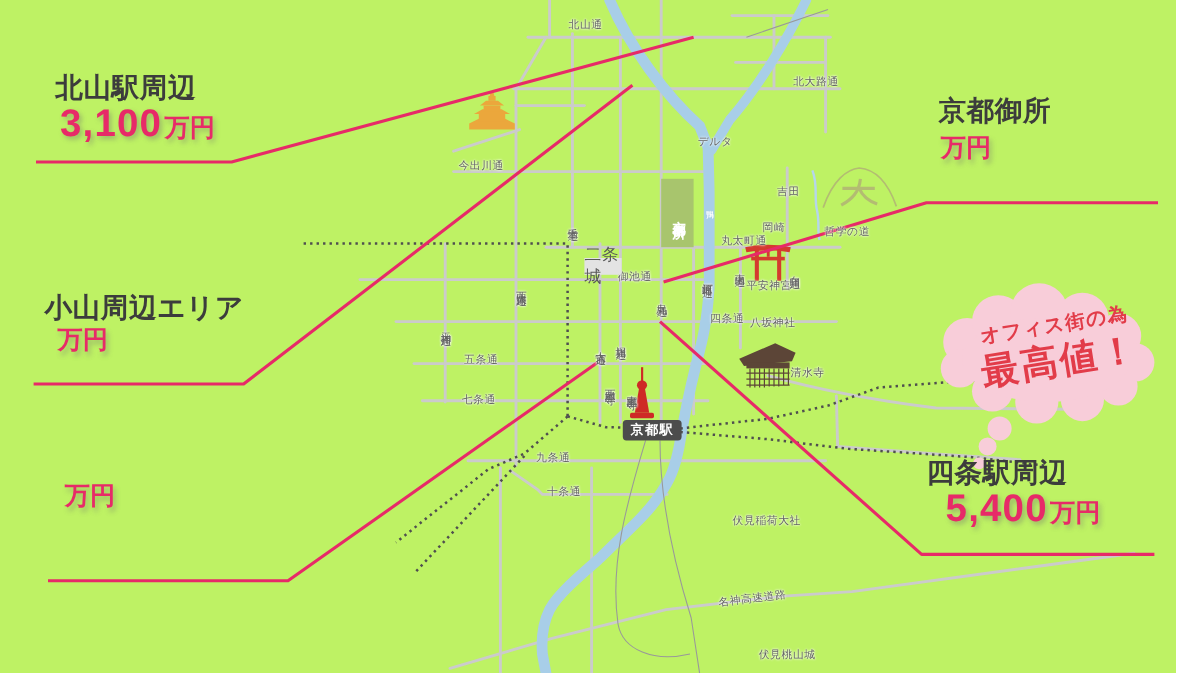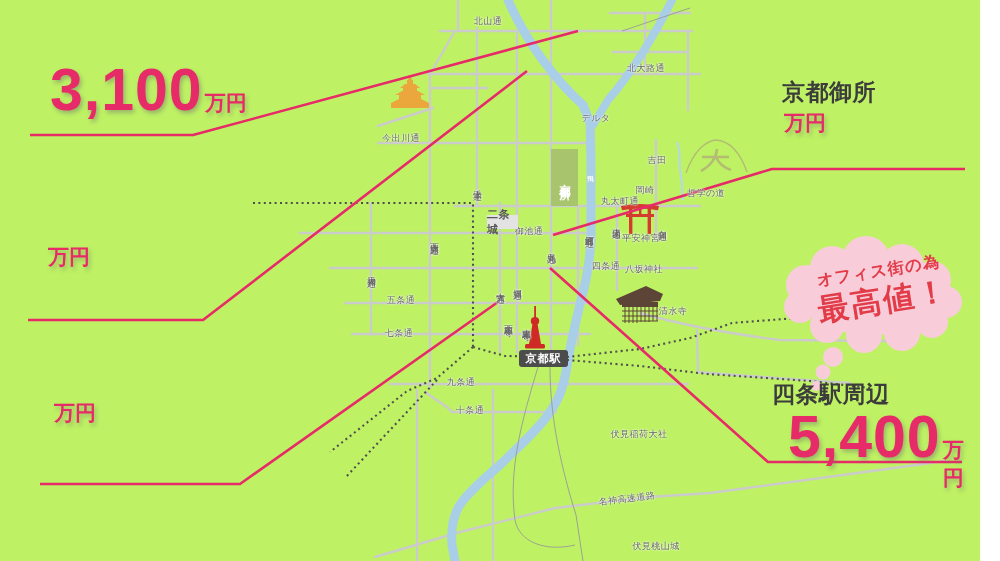--- a/index.html
+++ b/index.html
@@ -13,30 +13,30 @@
   .sv{writing-mode:vertical-rl;text-orientation:upright;letter-spacing:1px;}
   .river-name{color:#fff;font-size:6.5px;text-shadow:none;letter-spacing:0;}
   .rot7{transform:translate(-50%,-50%) rotate(-7deg);}
 
   
   .box{position:absolute;display:flex;align-items:center;justify-content:center;}
   .gosho{left:551px;top:149px;width:27px;height:57px;background:#a8c56d;color:#fff;
          writing-mode:vertical-rl;text-orientation:upright;font-size:11px;font-weight:bold;
          letter-spacing:1.5px;}
   .nijo{left:487px;top:215px;width:31px;height:14px;background:#e3e3e3;color:#585858;
-        font-size:11px;letter-spacing:.5px;font-weight:bold;}
+        font-size:14px;letter-spacing:.5px;}
   .station{left:519px;top:350px;width:49px;height:17px;background:#4c4c4c;color:#fff;
            font-size:11px;font-weight:bold;border-radius:3px;letter-spacing:1px;text-align:right;}
 
   
   .callout{position:absolute;}
   .area{font-size:23px;font-weight:600;color:#3c3c3c;letter-spacing:.5px;line-height:1.15;}
   .price-row{display:flex;align-items:baseline;color:#e72a68;
              text-shadow:2px 3px 4px rgba(110,110,110,.45);}
-  .price-num{font-size:59px;font-weight:bold;line-height:1.05;letter-spacing:1px;}
+  .price-num{font-size:32px;font-weight:bold;line-height:1.05;letter-spacing:1px;}
   .price-unit{font-size:21px;font-weight:bold;margin-left:2px;}
 
   
   .bubble-text{position:absolute;left:799px;top:260px;width:165px;transform:rotate(-9deg);
                color:#e23c49;text-align:center;}
   .bubble-line1{font-size:16.5px;font-weight:600;letter-spacing:1px;}
   .bubble-line2{font-size:31px;font-weight:bold;letter-spacing:2px;line-height:1.2;}
 </style>
 </head>
 <body>
@@ -159,21 +159,21 @@
         <circle cx="827" cy="326" r="17"></circle>
       <circle cx="800" cy="307" r="16"></circle>
       <ellipse cx="872" cy="300" rx="70" ry="35"></ellipse>
       <circle cx="833" cy="357" r="10"></circle>
         <circle cx="823" cy="372" r="7.5"></circle>
       <circle cx="816" cy="386" r="5"></circle>
     </g>
   </svg>
 
   <div class="sl" style="left:488px;top:21px">北山通</div>
-  <div class="sl" style="left:646px;top:68px">北大路通</div>
+  <div class="sl" style="left:680px;top:68px">北大路通</div>
   <div class="sl" style="left:401px;top:138px">今出川通</div>
   <div class="sl" style="left:596px;top:118px">デルタ</div>
   <div class="sl" style="left:657px;top:160px">吉田</div>
   <div class="sl" style="left:645px;top:190px">岡崎</div>
   <div class="sl" style="left:706px;top:193px">哲学の道</div>
   <div class="sl" style="left:620px;top:201px">丸太町通</div>
   <div class="sl" style="left:529px;top:231px">御池通</div>
   <div class="sl" style="left:641px;top:238px">平安神宮</div>
   <div class="sl" style="left:606px;top:266px">四条通</div>
   <div class="sl" style="left:644px;top:269px">八坂神社</div>
@@ -197,27 +197,29 @@
   <div class="sl sv" style="left:662px;top:224px">白川通</div>
   <div class="sl sv" style="left:508px;top:320px">西本願寺</div>
   <div class="sl sv" style="left:526px;top:324px">東本願寺</div>
   <div class="sl sv river-name" style="left:590px;top:170px">鴨川</div>
 
   <div class="box gosho">京都御所</div>
   <div class="box nijo">二条城</div>
   <div class="box station">京都駅</div>
 
   <div class="callout" style="left:46px;top:60px">
+    <div class="area">北山駅周辺</div>
     <div class="price-row" style="margin-left:4px">
       <span class="price-num">3,100</span>
       <span class="price-unit">万円</span>
     </div>
   </div>
 
   <div class="callout" style="left:37px;top:243px">
+    <div class="area">小山周辺エリア</div>
     <div class="price-row" style="margin-left:9px">
       <span class="price-unit">万円</span>
     </div>
   </div>
 
   <div class="callout" style="left:38px;top:399px">
     <div class="price-row" style="margin-left:14px">
       <span class="price-unit">万円</span>
     </div>
   </div>

